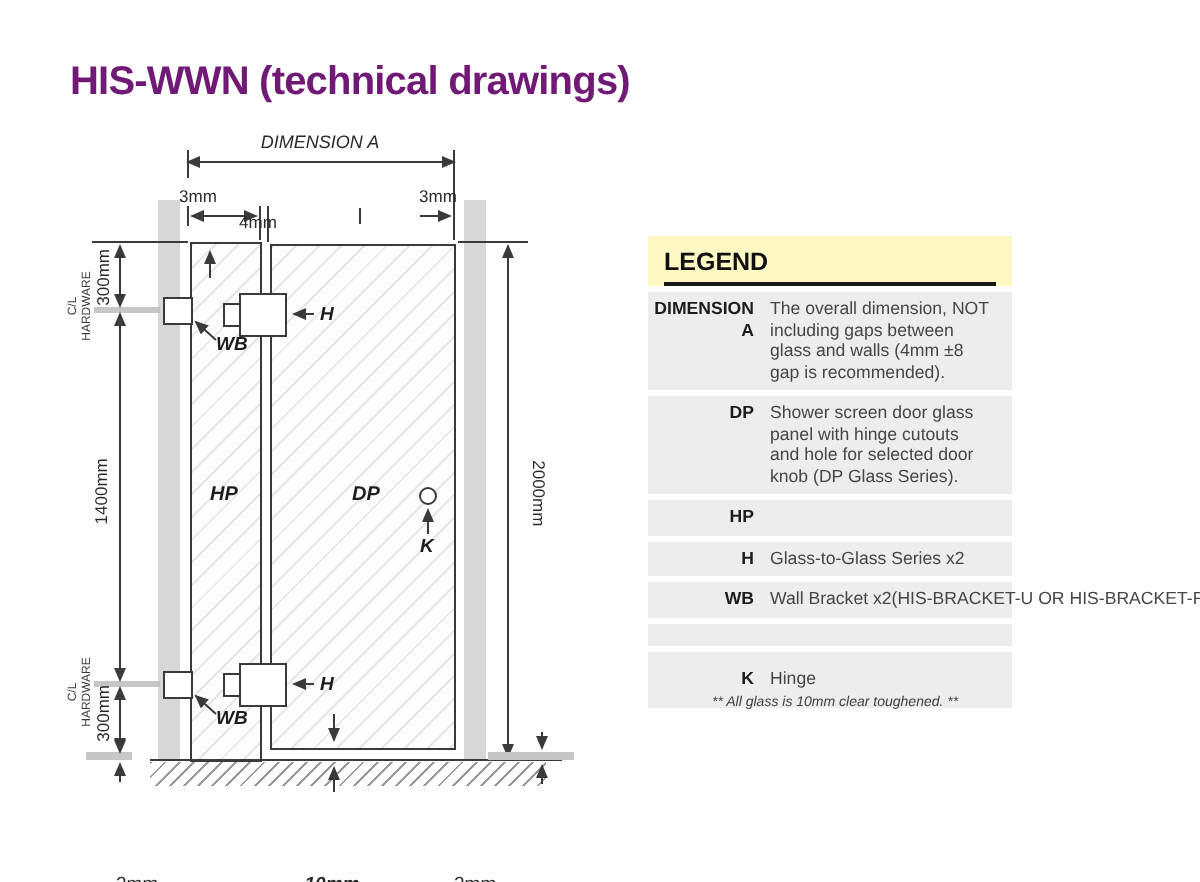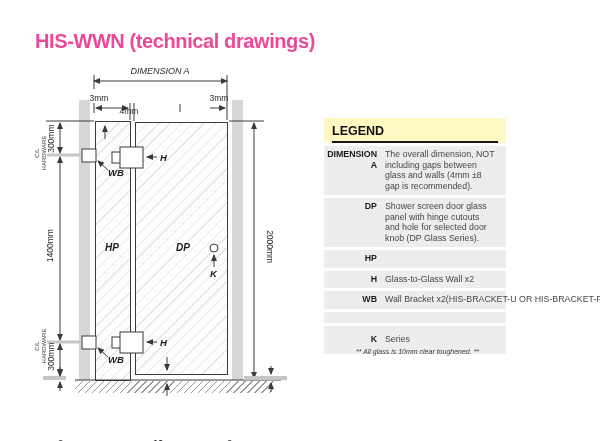--- a/index.html
+++ b/index.html
@@ -2,21 +2,21 @@
 <html><head>
 <meta charset="utf-8">
 <style>
   html,body{margin:0;padding:0;background:#fff;}
   .page{
     position:relative;width:600px;height:441px;background:#fff;overflow:hidden;
     font-family:"Liberation Sans","DejaVu Sans",sans-serif;color:#222;
   }
   .abs{position:absolute;}
   .page-title{
-    left:35px;top:30px;font-size:20px;font-weight:bold;color:#ec4899;letter-spacing:-0.4px;
+    left:35px;top:30px;font-size:20px;font-weight:bold;color:#701a75;letter-spacing:-0.4px;
   }
   
   .wall{background:#d7d7d7;}
   .glass{
     border:1px solid #3a3a3a;background:#fdfdfd;
     background-image:repeating-linear-gradient(135deg,rgba(110,110,110,0.16) 0 1px,transparent 1px 8px);
   }
   .ground{
     background-image:repeating-linear-gradient(135deg,rgba(70,70,70,0.55) 0 1px,transparent 1px 5px);
   }
@@ -206,27 +206,27 @@
     </div>
     <div class="legend-row">
       <div class="legend-term">DP</div>
       <div class="legend-desc">Shower screen door glass panel with hinge cutouts and hole for selected door knob (DP Glass Series).</div>
     </div>
     <div class="legend-row">
       <div class="legend-term">HP</div>
     </div>
     <div class="legend-row">
       <div class="legend-term">H</div>
-      <div class="legend-desc">Glass-to-Glass Wall x2</div>
+      <div class="legend-desc">Glass-to-Glass Series x2</div>
     </div>
     <div class="legend-row">
       <div class="legend-term">WB</div>
       <div class="legend-desc nowrap">Wall Bracket x2(HIS-BRACKET-U OR HIS-BRACKET-F)</div>
     </div>
     <div class="legend-spacer"></div>
     <div class="legend-row k-row">
       <div class="legend-term">K</div>
-      <div class="legend-desc">Series</div>
+      <div class="legend-desc">Hinge</div>
     </div>
   </div>
   <div class="abs legend-footnote">** All glass is 10mm clear toughened. **</div>
 
 </div>
 
 </body></html>

